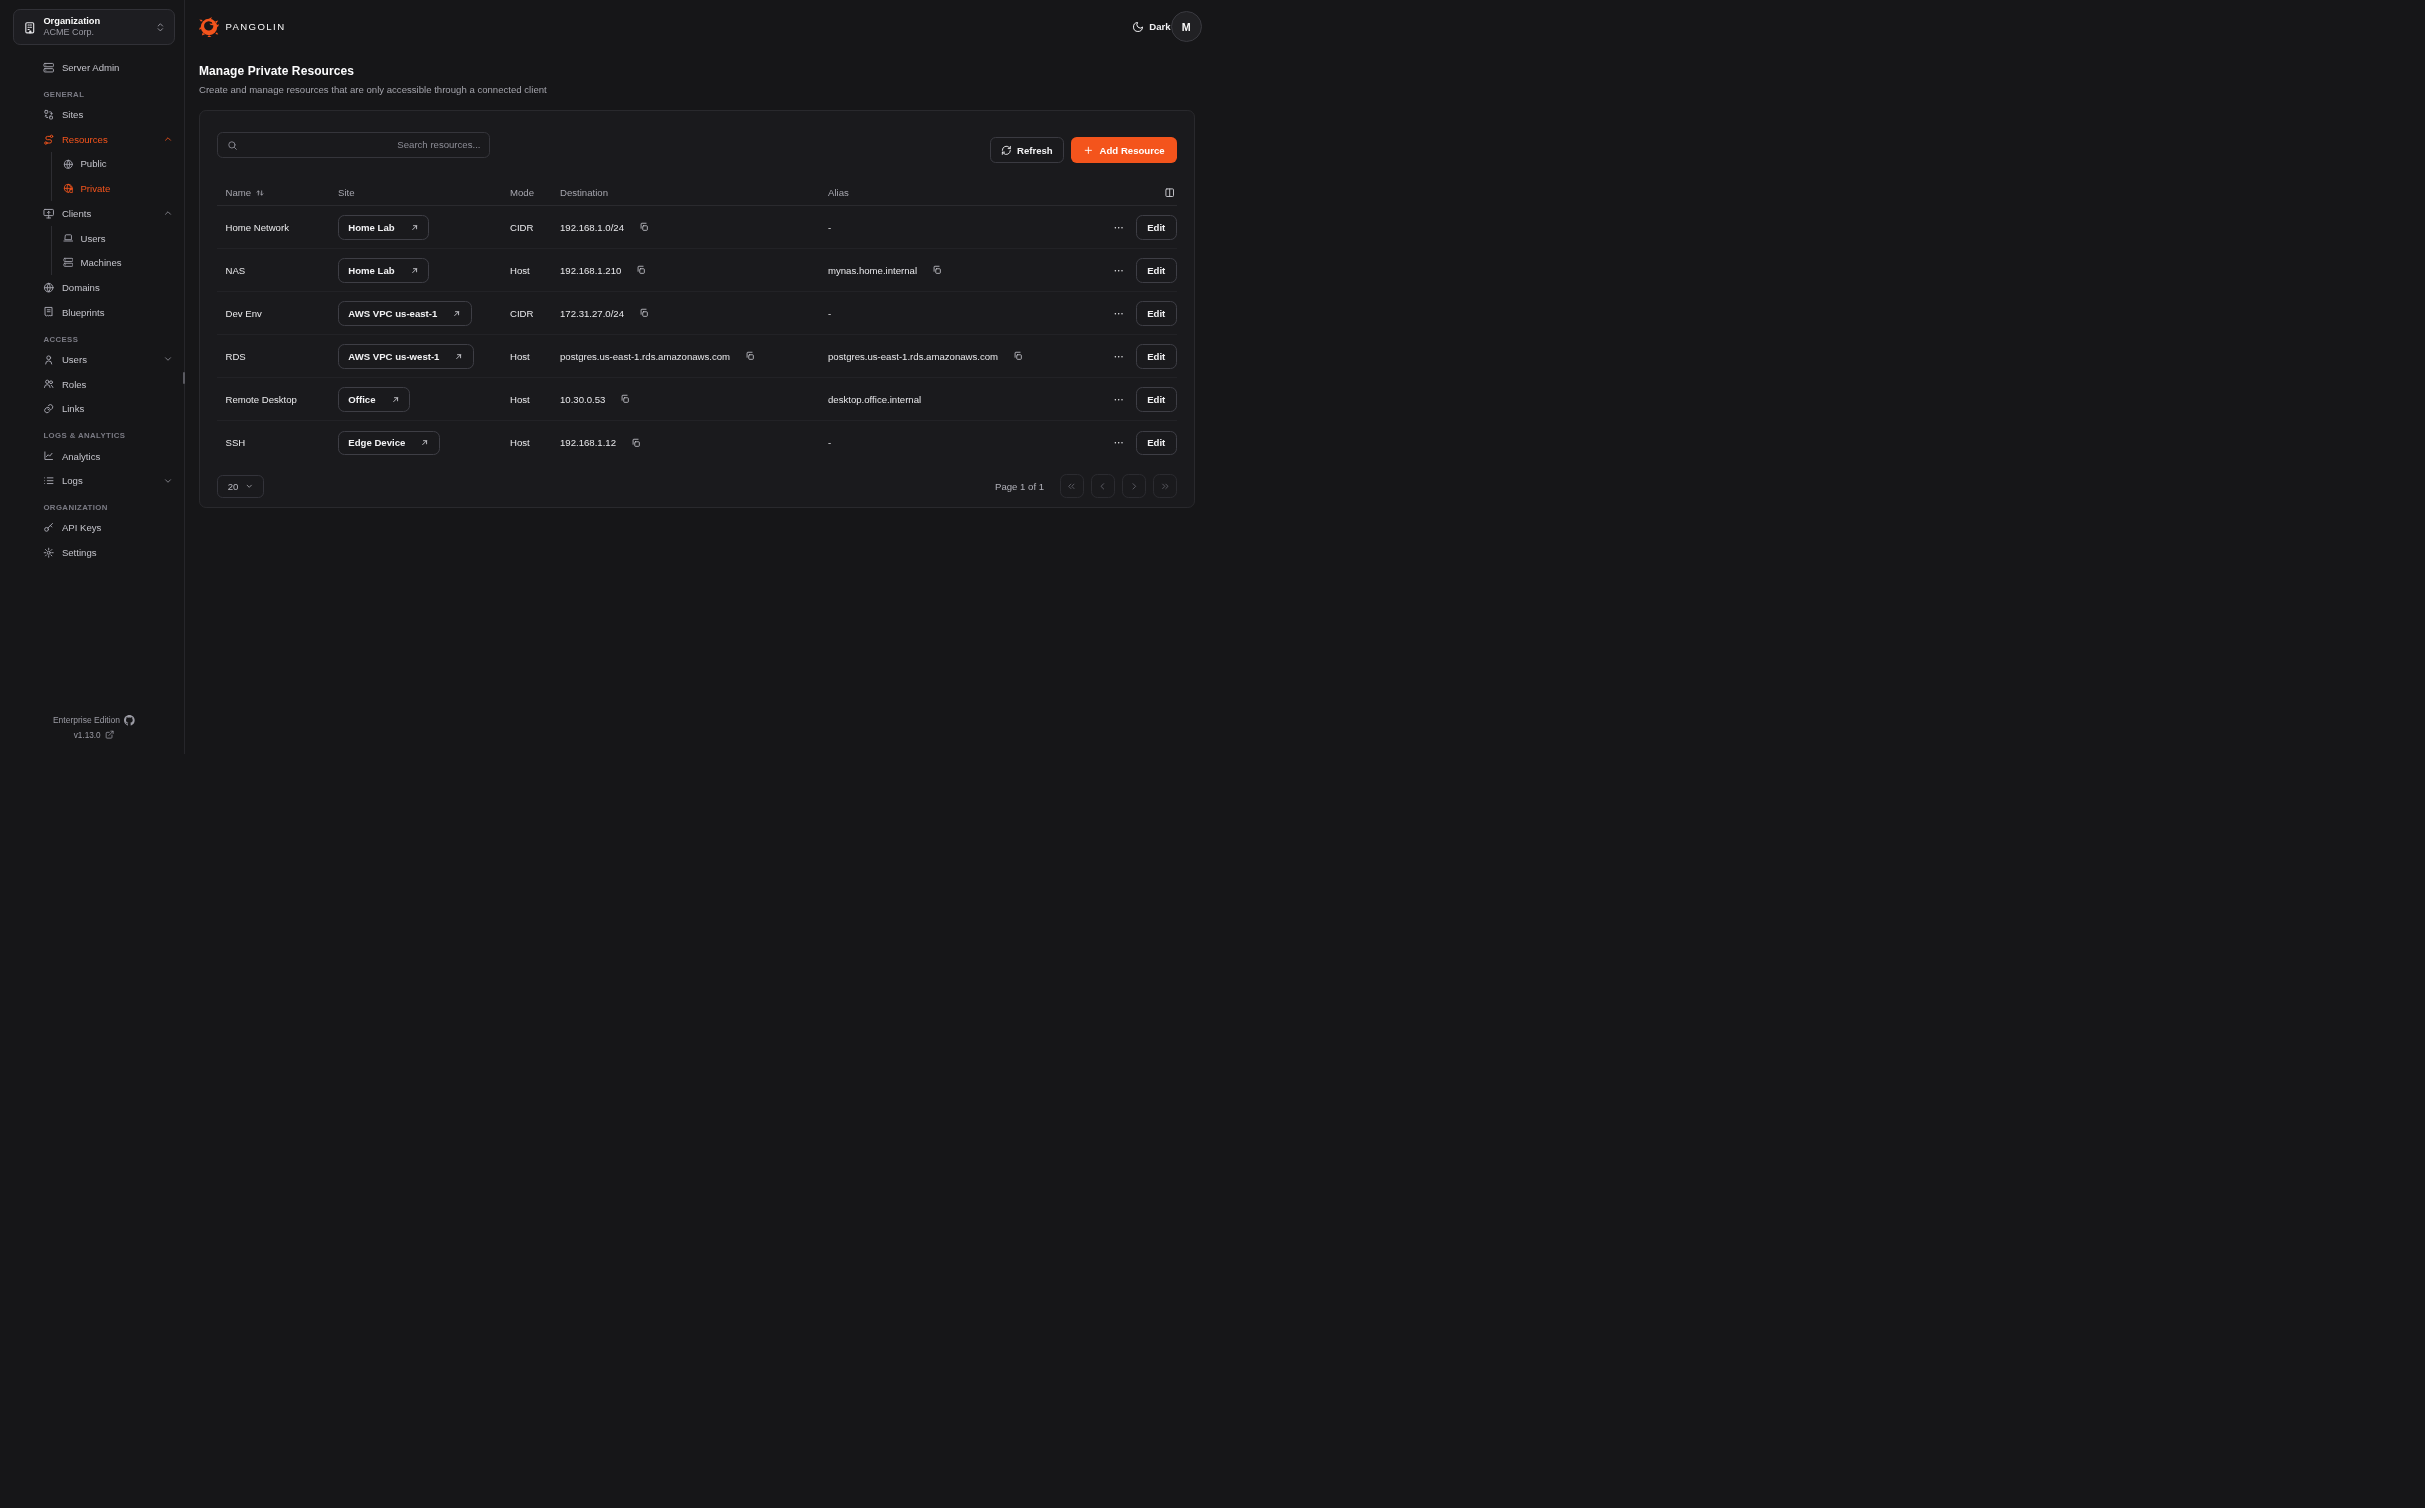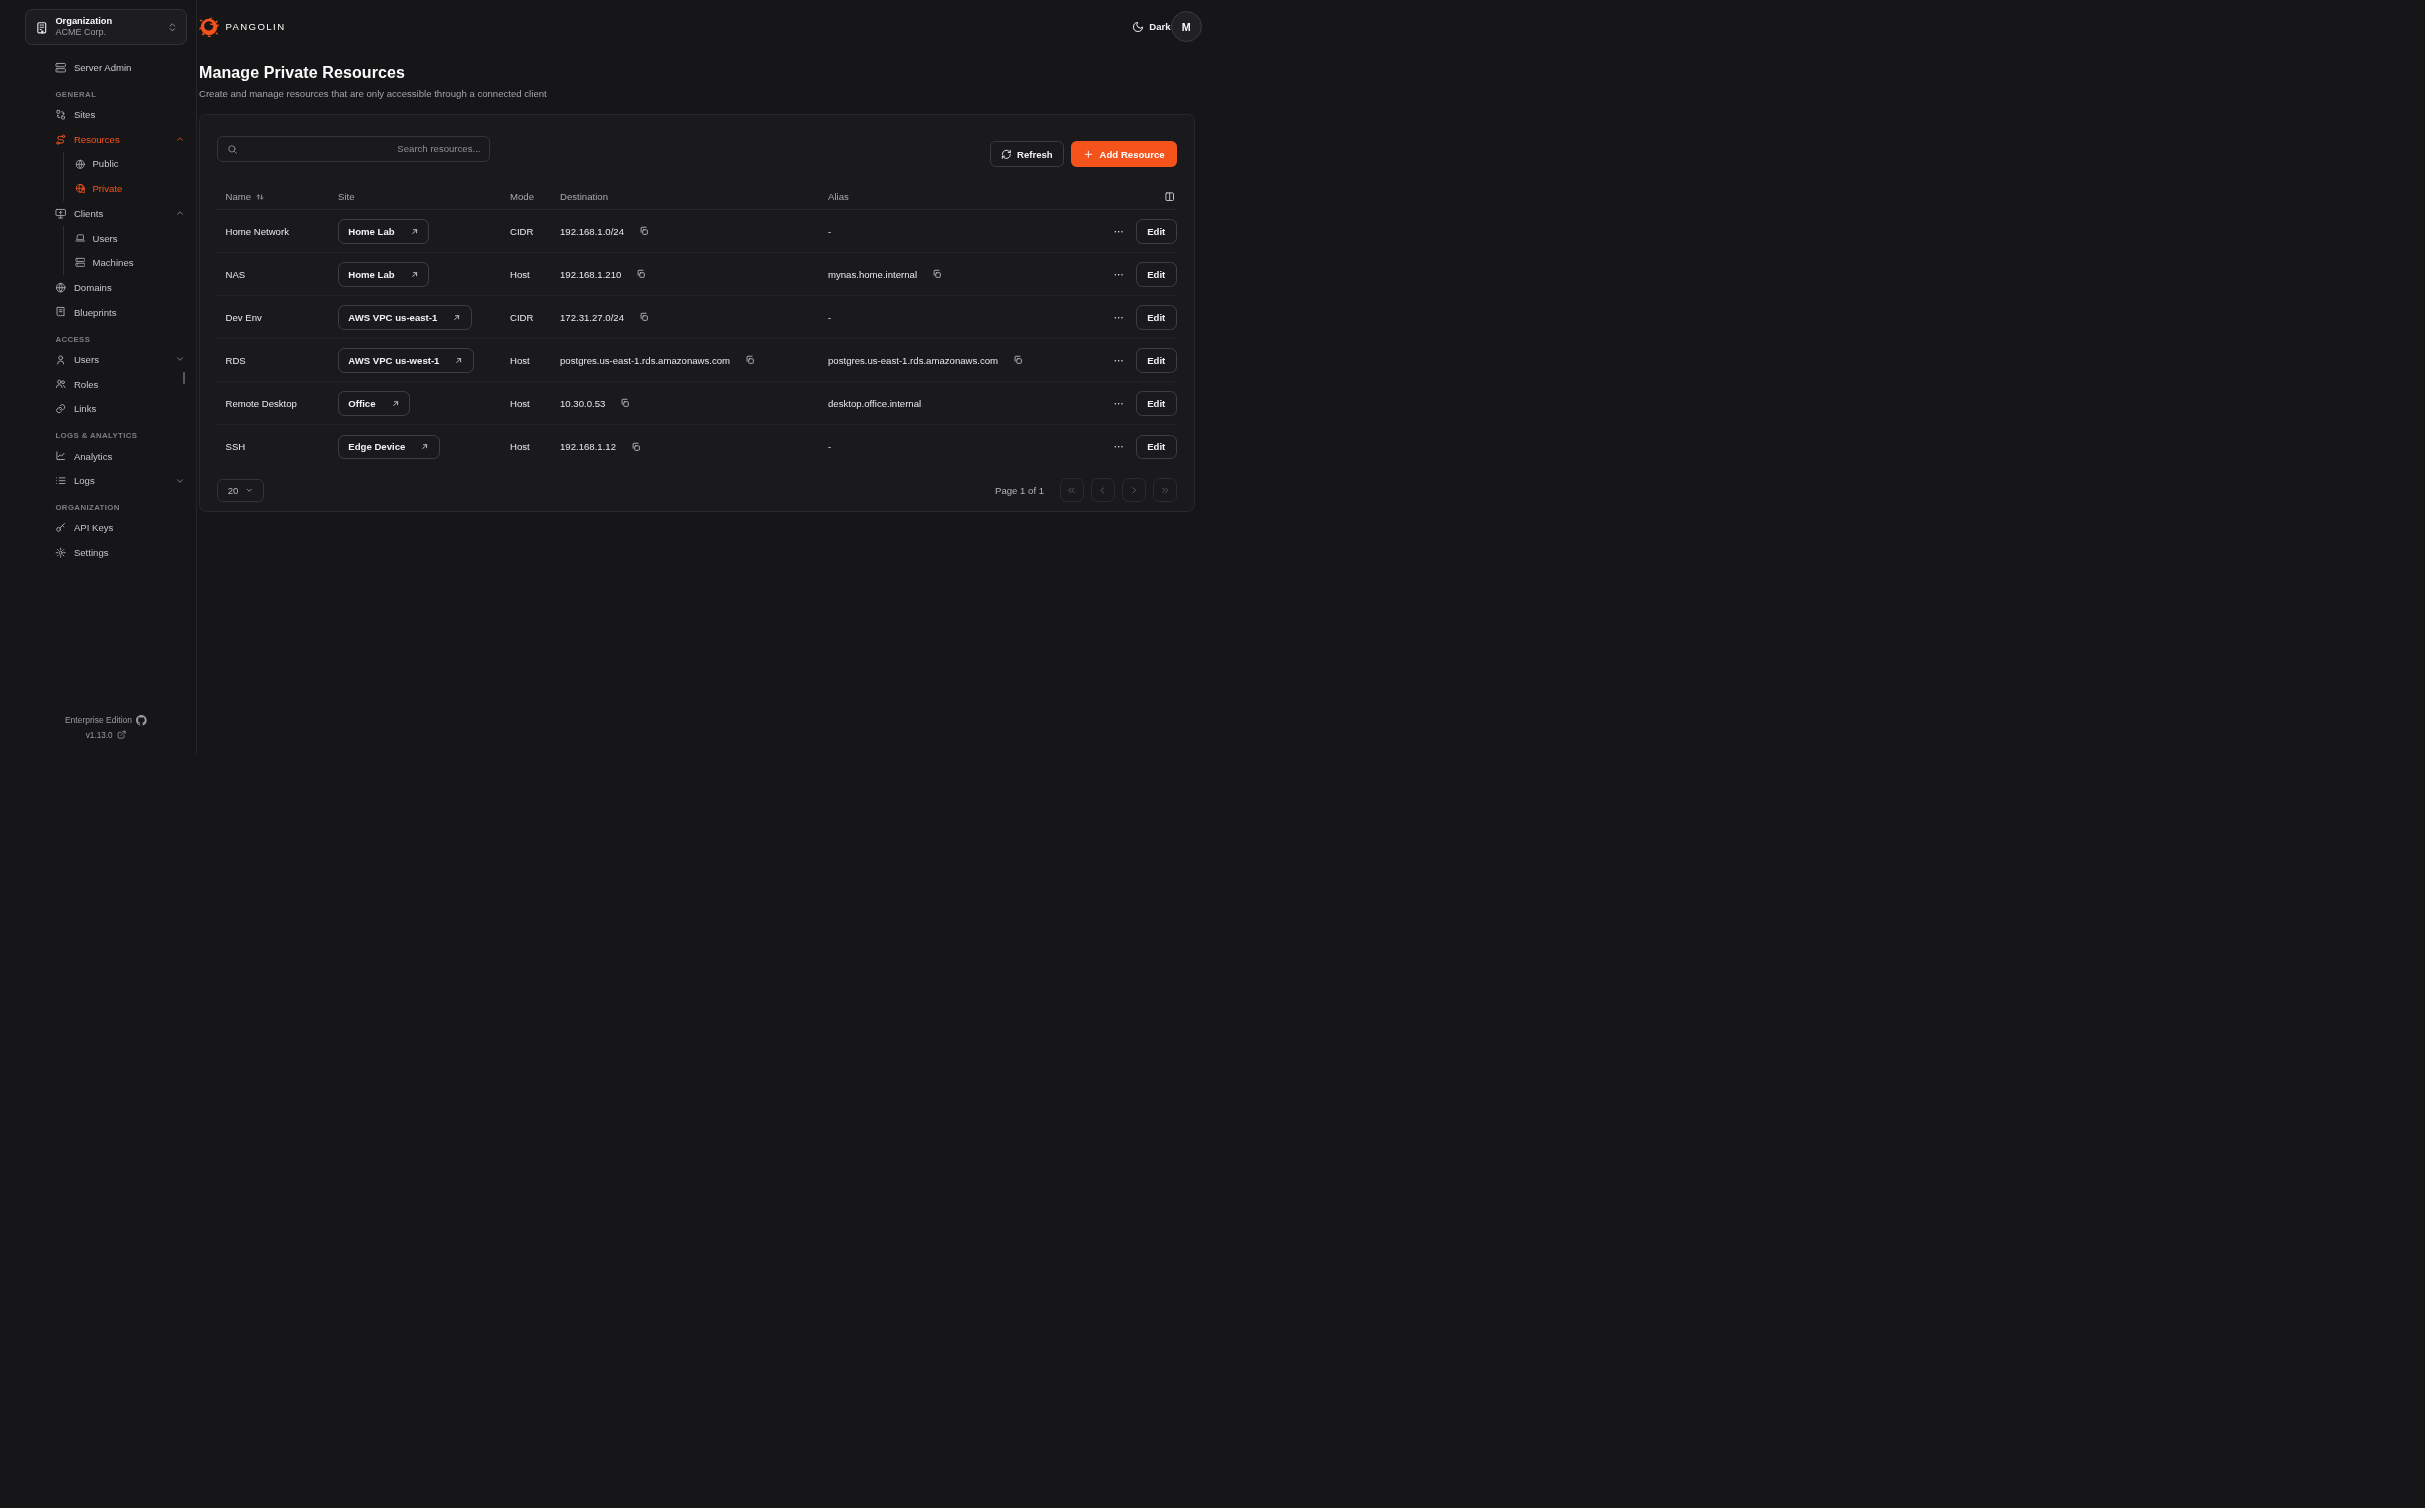--- a/index.html
+++ b/index.html
@@ -9,21 +9,21 @@
     color:#e9e9ec;
     font-family:"Liberation Sans","DejaVu Sans",sans-serif;
     font-size:9.6px;
     overflow:hidden;
     position:relative;
   }
   svg { display:block; flex:none; }
 
   
   .sidebar {
-    position:absolute; left:16px; top:0; bottom:0; width:181px;
+    position:absolute; left:4px; top:0; bottom:0; width:181px;
     border-right:0.7px solid #26262a;
     padding:9.3px 0 0 0;
     display:flex; flex-direction:column;
   }
   .org-selector {
     margin:0 9.3px; height:36px;
     background:#1d1d21; border:0.7px solid #313137; border-radius:7.1px;
     display:flex; align-items:center; gap:7.1px; padding:0 8.5px;
     cursor:pointer;
   }
@@ -72,21 +72,21 @@
   .topbar-right { display:flex; align-items:center; gap:0; }
   .theme-toggle { display:flex; align-items:center; gap:5.7px; color:#f0f0f3; font-weight:600; cursor:pointer; }
   .avatar {
     width:31px; height:31px; border-radius:50%;
     background:#212124; border:0.7px solid #3a3a40;
     display:flex; align-items:center; justify-content:center;
     font-weight:700; font-size:10.7px; color:#fafafa; cursor:pointer;
   }
 
   .page-head { padding:20px 18px 0; }
-  .page-title { font-size:16px; font-weight:700; color:#fcfcfd; letter-spacing:0.1px; }
+  .page-title { font-size:12px; font-weight:700; color:#fcfcfd; letter-spacing:0.1px; }
   .page-subtitle { margin-top:5.7px; font-size:9.6px; color:#a3a3ab; }
 
   .card {
     margin:15px 18px 0; width:996px; height:398px;
     background:#1a1a1d; border:0.7px solid #29292d; border-radius:7.1px;
     padding:15.7px 17px;
   }
   .toolbar { display:flex; align-items:center; }
   .search-box {
     width:273px; height:26px; border:0.7px solid #35353b; border-radius:5.7px;

